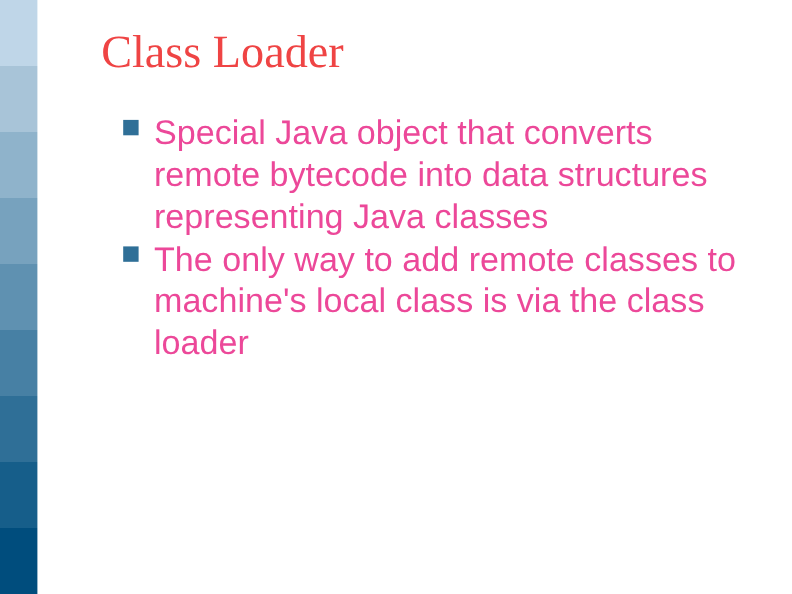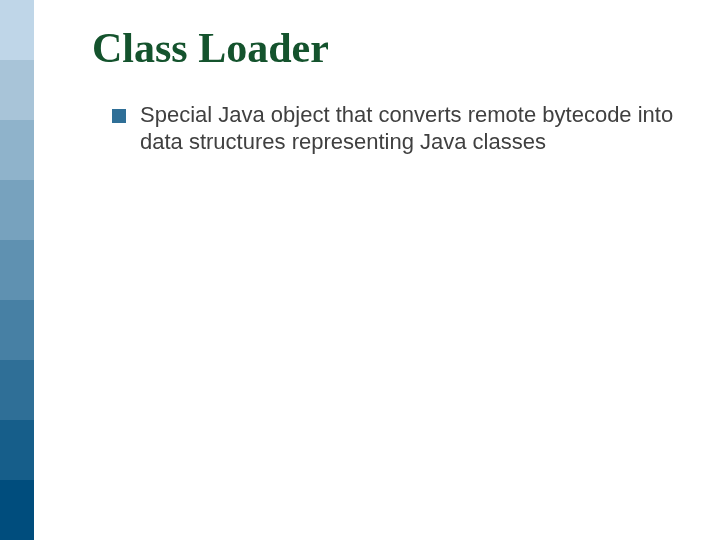--- a/index.html
+++ b/index.html
@@ -32,34 +32,34 @@
   .c9 { background: #004d7d; }
   .content {
     position: absolute;
     left: 92px;
     top: 24px;
     width: 590px;
   }
   .title {
     font-family: "Times New Roman", Times, serif;
     font-size: 42px;
-    font-weight: 700;
-    color: #14532d;
+    font-weight: 400;
+    color: #ef4444;
     margin-bottom: 30px;
   }
   .bullet-list {
     list-style: none;
     padding-left: 20px;
   }
   .bullet-item {
     position: relative;
     font-family: Arial, Helvetica, sans-serif;
-    font-size: 22px;
+    font-size: 31px;
     line-height: 1.22;
-    color: #404040;
+    color: #ec4899;
     margin-bottom: 2px;
     padding-left: 28px;
   }
   .bullet-square {
     position: absolute;
     left: 0;
     top: 7px;
     width: 14px;
     height: 14px;
     background: #2f6f97;
@@ -80,14 +80,18 @@
   <div class="c9"></div>
 </div>
 
 <div class="content">
   <h1 class="title">Class Loader</h1>
   <ul class="bullet-list">
     <li class="bullet-item">
       <span class="bullet-square"></span>
       <span>Special Java object that converts remote bytecode into data structures representing Java classes</span>
     </li>
+    <li class="bullet-item">
+      <span class="bullet-square"></span>
+      <span>The only way to add remote classes to machine's local class is via the class loader</span>
+    </li>
   </ul>
 </div>
 
 </body></html>

